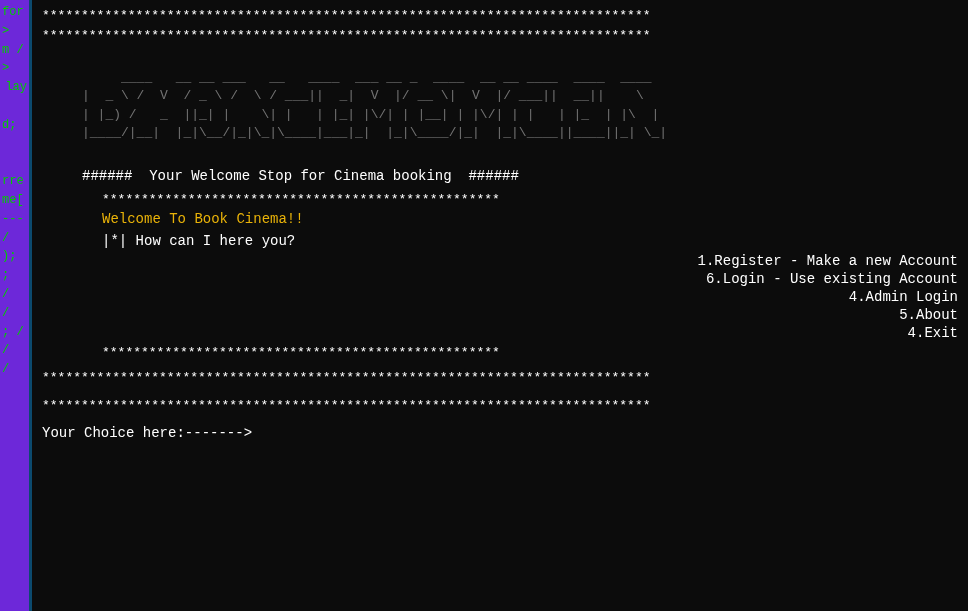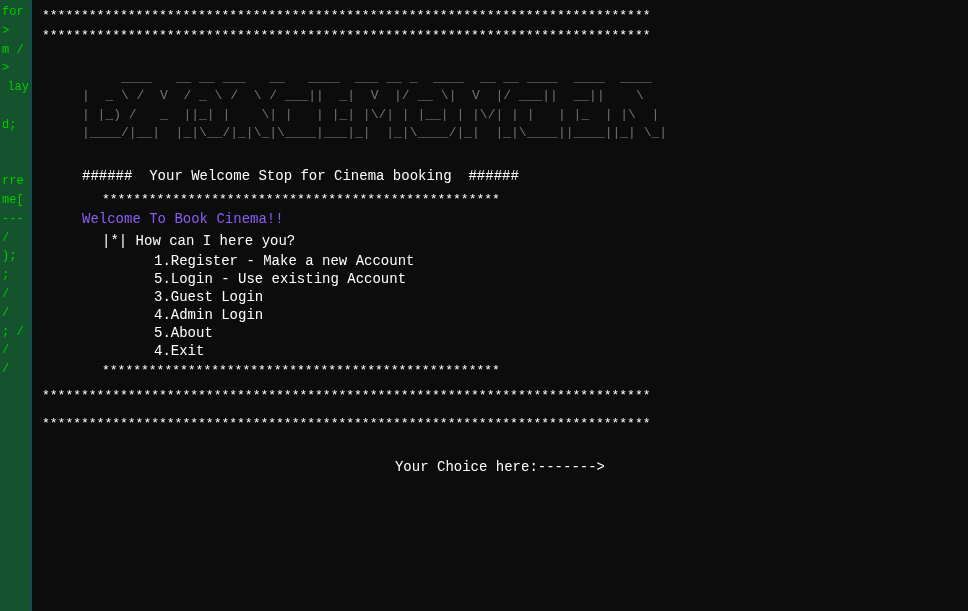--- a/index.html
+++ b/index.html
@@ -14,28 +14,28 @@
       font-size: 14px;
       color: #ffffff;
       width: 968px;
       height: 611px;
       overflow: hidden;
       display: flex;
     }
 
     .left-sidebar {
       width: 32px;
-      background-color: #14532d;
+      background-color: #6d28d9;
       color: #00cc00;
       font-size: 12px;
       padding: 4px 2px;
       display: flex;
       flex-direction: column;
       gap: 2px;
-      border-right: 1px solid #0c4a6e;
+      border-right: 3px solid #0c4a6e;
       flex-shrink: 0;
     }
 
     .left-sidebar span {
       display: block;
       color: #00cc00;
       line-height: 1.4;
     }
 
     .main-content {
@@ -68,58 +68,59 @@
     }
 
     .separator {
       color: #ffffff;
       font-size: 13px;
       white-space: pre;
       margin: 6px 0 0 60px;
     }
 
     .welcome {
-      color: #8b5cf6;
+      color: #eab308;
       font-size: 14px;
-      margin: 4px 0 4px 40px;
+      margin: 4px 0 4px 60px;
     }
 
     .menu-header {
       color: #ffffff;
       font-size: 14px;
       margin: 6px 0 4px 60px;
     }
 
     .menu-item {
       color: #ffffff;
       font-size: 14px;
-      margin: 2px 0 2px 112px;
+      margin: 2px 0 2px 76px;
+      text-align: right;
     }
 
     .separator-bottom {
       color: #ffffff;
       font-size: 13px;
       white-space: pre;
       margin: 4px 0 0 60px;
     }
 
     .stars-bottom {
       color: #ffffff;
       font-size: 13px;
       white-space: pre;
       line-height: 1.5;
       margin-top: 8px;
     }
 
     .input-line {
       color: #ffffff;
       font-size: 14px;
-      margin-top: 26px;
+      margin-top: 10px;
       display: flex;
-      align-items: center;
+      align-items: flex-start;
       flex-direction: column;
     }
 
     .input-line input {
       background: transparent;
       border: none;
       outline: none;
       color: #ffffff;
       font-family: 'Courier New', Courier, monospace;
       font-size: 14px;
@@ -164,22 +165,21 @@
 |____/|__|  |_|\__/|_|\_|\____|___|_|  |_|\____/|_|  |_|\____||____||_| \_|</span>
   </div>
 
   <div class="tagline">######  Your Welcome Stop for Cinema booking  ######</div>
 
   <div class="separator">***************************************************</div>
   <div class="welcome">Welcome To Book Cinema!!</div>
   <div class="menu-header">|*| How can I here you?</div>
 
   <div class="menu-item">1.Register - Make a new Account</div>
-  <div class="menu-item">5.Login - Use existing Account</div>
-  <div class="menu-item">3.Guest Login</div>
+  <div class="menu-item">6.Login - Use existing Account</div>
   <div class="menu-item">4.Admin Login</div>
   <div class="menu-item">5.About</div>
   <div class="menu-item">4.Exit</div>
 
   <div class="separator-bottom">***************************************************</div>
 
   <div class="stars-bottom">******************************************************************************</div>
   <div class="stars-bottom">******************************************************************************</div>
 
   <div class="input-line">

